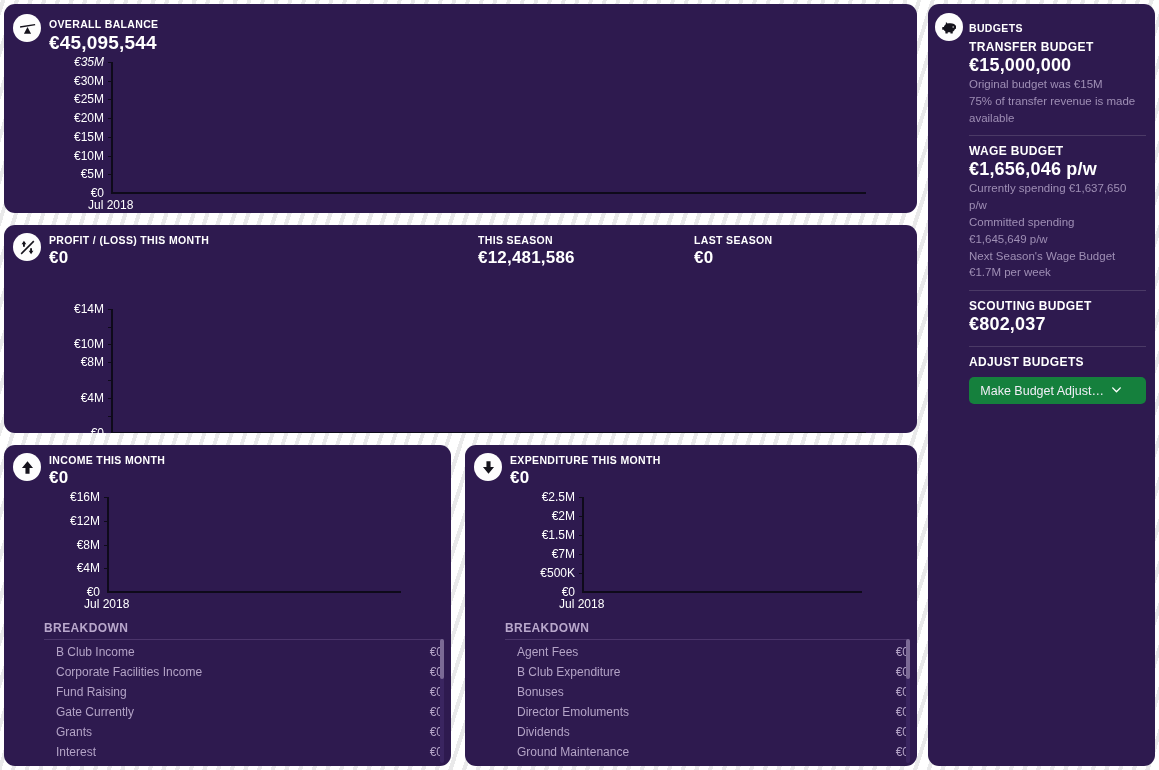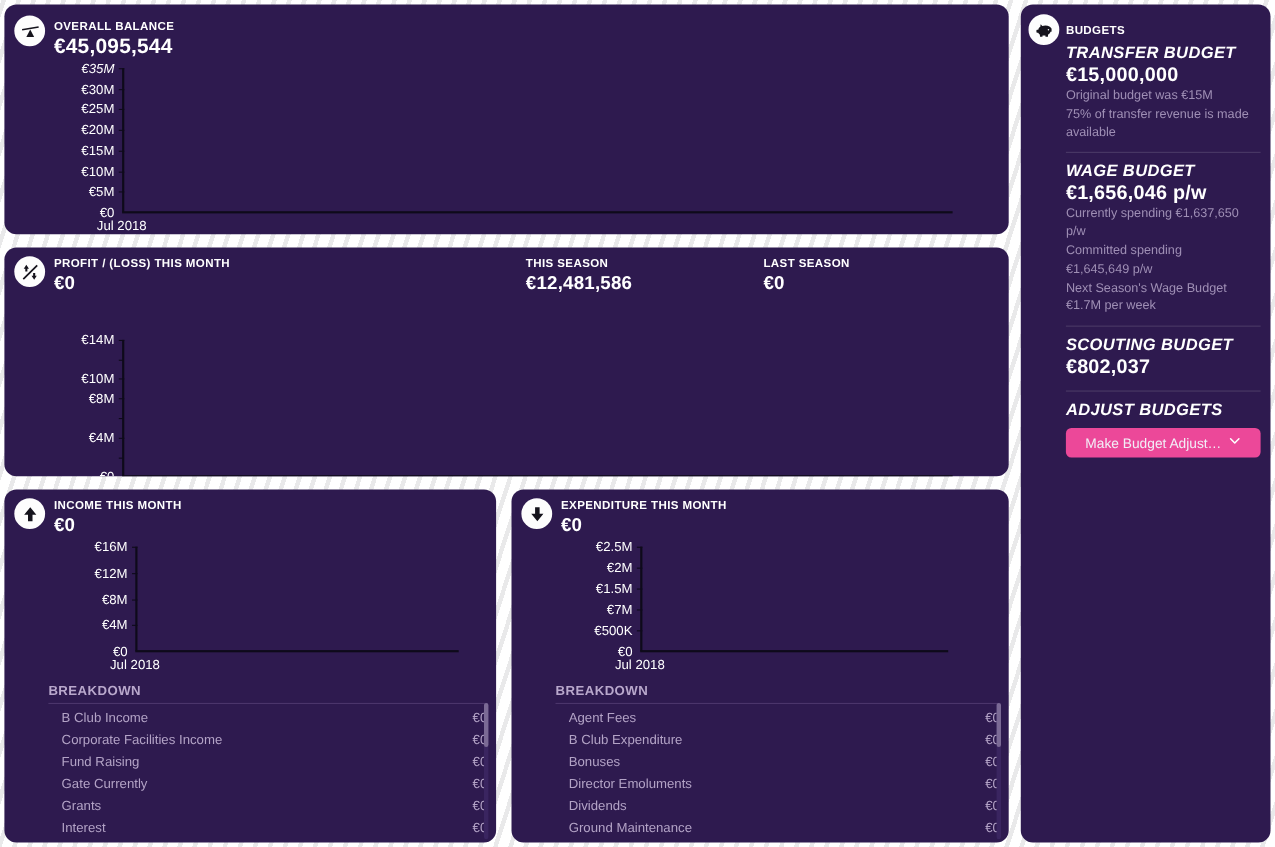--- a/index.html
+++ b/index.html
@@ -99,26 +99,25 @@
     background:#7b6a95;
     border-radius:2px;
   }
   .bd-topline{
     position:absolute;
     height:1px;
     background:#4b356b;
   }
   
   .bg-sec-label{
-    font-size:15px;
+    font-size:12px;
     font-weight:bold;
     letter-spacing:.35px;
     color:#ffffff;
     white-space:nowrap;
-    font-style:italic;
   }
   .bg-sec-value{
     font-size:18px;
     font-weight:bold;
     color:#ffffff;
     letter-spacing:.2px;
     white-space:nowrap;
     margin-top:1px;
   }
   .bg-note{
@@ -126,26 +125,26 @@
     color:#9f8fb5;
     line-height:16.8px;
   }
   .divider{
     height:1px;
     background:#4b3a66;
     margin:9px 0 8px 0;
   }
   .dropdown{
     height:27px;
-    background:#ec4899;
+    background:#15803d;
     border-radius:5px;
     display:flex;
     align-items:center;
-    justify-content:center;
-    padding:0 9px 0 10px;
+    justify-content:flex-end;
+    padding:0 23px 0 10px;
     margin-bottom:7px;
     cursor:pointer;
   }
   .dropdown span.txt{
     font-size:12.5px;
     color:#f2eef7;
     white-space:nowrap;
     overflow:hidden;
     text-overflow:ellipsis;
   }
@@ -235,21 +234,21 @@
   <div class="badge" style="left:9px; top:8px;">
     <svg width="19" height="19" viewBox="0 0 24 24">
       <path d="M12 4 L19 12.5 L14.6 12.5 L14.6 20 L9.4 20 L9.4 12.5 L5 12.5 Z" fill="#15131c"></path>
     </svg>
   </div>
   <div style="position:absolute; left:45px; top:9px;">
     <div class="hdr-label">INCOME THIS MONTH</div>
     <div class="hdr-value small">€0</div>
   </div>
 
-  <div class="chart" style="left:16px; top:42px; width:468px; height:125px;">
+  <div class="chart" style="left:0px; top:42px; width:468px; height:125px;">
     <div class="ylab" style="left:10px; top:10px; width:86px;">€16M</div>
     <div class="tick" style="left:100px; top:10px;"></div>
     <div class="ylab" style="left:10px; top:34px; width:86px;">€12M</div>
     <div class="tick" style="left:100px; top:34px;"></div>
     <div class="ylab" style="left:10px; top:58px; width:86px;">€8M</div>
     <div class="tick" style="left:100px; top:58px;"></div>
     <div class="ylab" style="left:10px; top:81px; width:86px;">€4M</div>
     <div class="tick" style="left:100px; top:81px;"></div>
     <div class="ylab" style="left:10px; top:105px; width:86px;">€0</div>
     <div class="axis-line" style="left:103px; top:10px; width:1.5px; height:95px;"></div>

